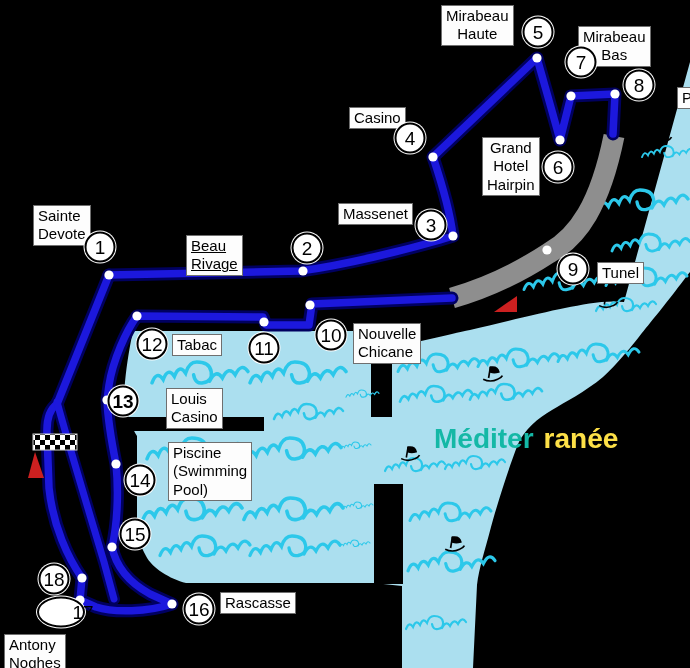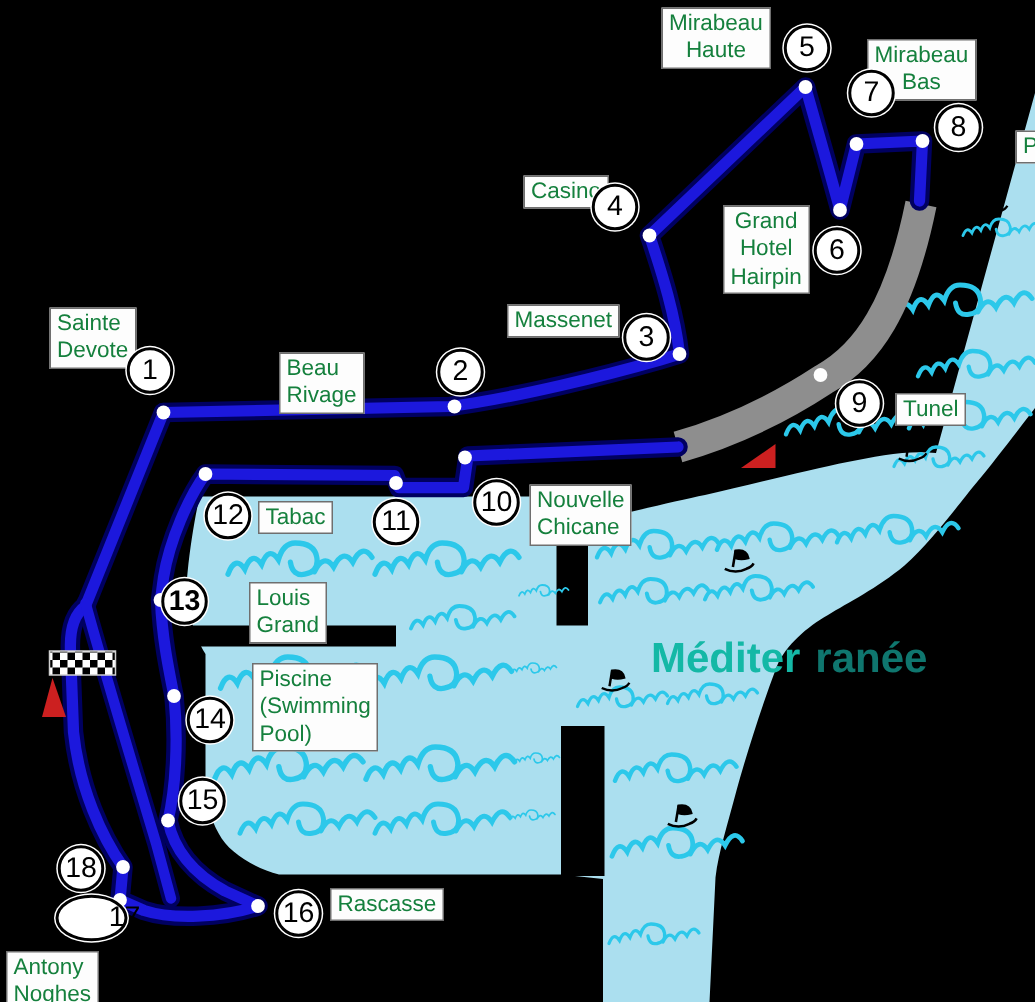--- a/index.html
+++ b/index.html
@@ -9,21 +9,21 @@
     position:relative;
     overflow:hidden;
     font-family:"Liberation Sans", sans-serif;
   }
   #map-svg { position:absolute; left:0; top:0; z-index:1; }
   #labels-layer, #corners-layer, #sea-name { position:absolute; left:0; top:0; z-index:3; }
   .tlabel {
     position:absolute;
     background:#fdfdfd;
     border:1px solid #6f6f6f;
-    color:#15803d;
+    color:#000000;
     font-size:15px;
     line-height:1.22;
     padding:1px 4px;
     white-space:pre-line;
     z-index:3;
   }
   .tlabel.center { text-align:center; }
   .corner {
     position:absolute;
     width:31px; height:31px;
@@ -39,21 +39,21 @@
     z-index:4;
   }
   #sea-name {
     z-index:2;
     font-weight:bold;
     font-size:28px;
     left:434px; top:423px;
     width:260px;
   }
   #sea-name .p1 { color:#14b8a6; }
-  #sea-name .p2 { color:#0f766e; margin-left:10px; }
+  #sea-name .p2 { color:#fde047; margin-left:10px; }
 </style>
 </head>
 <body>
 
 <svg id="map-svg" width="690" height="668" viewBox="0 0 690 668">
   <defs>
     <pattern id="chk" width="10" height="10" patternUnits="userSpaceOnUse">
       <rect width="10" height="10" fill="#fff"></rect>
       <rect x="0" y="0" width="5" height="5" fill="#000"></rect>
       <rect x="5" y="5" width="5" height="5" fill="#000"></rect>
@@ -178,35 +178,35 @@
       <circle cx="82" cy="578" r="4.6"></circle>
   </g>
 </svg>
 
 <div id="sea-name">
   <span class="p1">Méditer</span><span class="p2">ranée</span>
 </div>
 
 <div id="labels-layer">
     <div class="tlabel" style="left: 33px; top: 205px;">Sainte Devote</div>
-    <div class="tlabel" style="left: 186px; top: 235px;">Beau Rivage</div>
+    <div class="tlabel" style="left: 186px; top: 235px; text-decoration: underline;">Beau Rivage</div>
     <div class="tlabel" style="left: 338px; top: 203px;">Massenet</div>
-    <div class="tlabel" style="left: 349px; top: 117px;">Casino</div>
+    <div class="tlabel" style="left: 349px; top: 107px;">Casino</div>
     <div class="tlabel center" style="left: 441px; top: 5px;">Mirabeau
 Haute</div>
     <div class="tlabel center" style="left: 578px; top: 26px;">Mirabeau
 Bas</div>
     <div class="tlabel" style="left: 636px; top: 87px; margin-left: 41px;">Portier</div>
     <div class="tlabel center" style="left: 482px; top: 137px;">Grand
 Hotel
 Hairpin</div>
     <div class="tlabel" style="left: 597px; top: 262px;">Tunel</div>
     <div class="tlabel" style="left: 353px; top: 323px;">Nouvelle Chicane</div>
     <div class="tlabel" style="left: 172px; top: 334px;">Tabac</div>
-    <div class="tlabel" style="left: 166px; top: 388px;">Louis Grand</div>
+    <div class="tlabel" style="left: 166px; top: 388px;">Louis Casino</div>
     <div class="tlabel" style="left: 168px; top: 442px;">Piscine (Swimming Pool)</div>
     <div class="tlabel" style="left: 220px; top: 592px;">Rascasse</div>
     <div class="tlabel" style="left: 4px; top: 634px;">Antony Noghes</div>
   </div>
 
 <div id="corners-layer">
     <div class="corner" style="left: 100px; top: 247px;">1</div>
     <div class="corner" style="left: 307px; top: 248px;">2</div>
     <div class="corner" style="left: 431px; top: 225px;">3</div>
     <div class="corner" style="left: 410px; top: 138px;">4</div>

